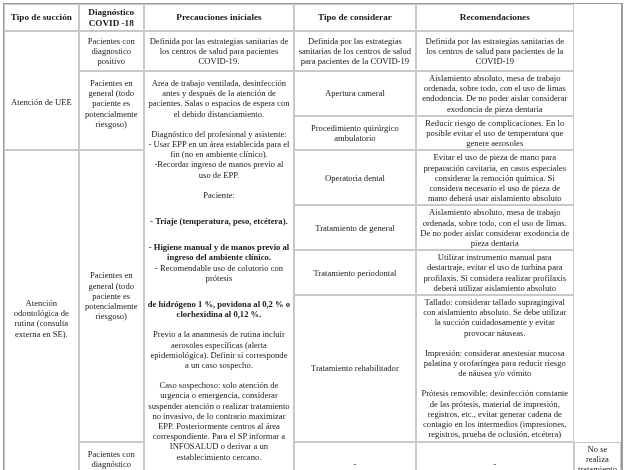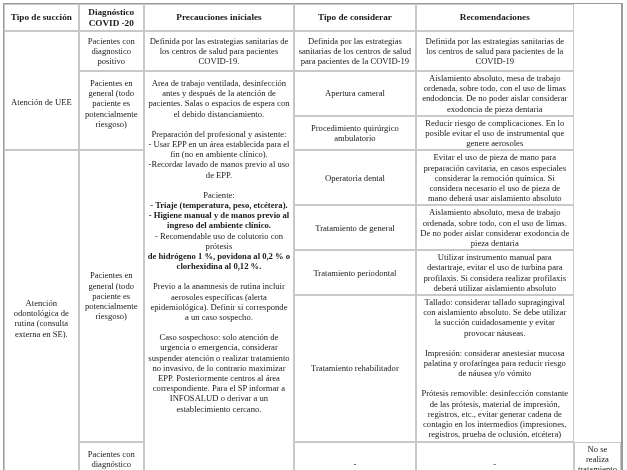--- a/index.html
+++ b/index.html
@@ -10,74 +10,74 @@
     font-size:8.6px; line-height:10.2px;
     border:1px solid #9a9a9a; border-bottom:2px solid #9a9a9a; border-right:2px solid #9a9a9a;
   }
   table.grid td, table.grid th {
     border:1px solid #c8c8c8; padding:1px 3px; text-align:center; vertical-align:middle;
   }
   table.grid th { font-weight:bold; font-size:9.2px; height:23px; }
   td.left { text-align:left; vertical-align:middle; }
   .para { display:block; }
   .gap { display:block; height:10px; }
-  b { font-weight:bold; }
+  b { font-weight:bold;margin-top:16px; }
 </style>
 </head>
 <body>
 
 <table class="grid">
   <colgroup>
     <col style="width:79px">
       <col style="width:66px">
       <col style="width:167px">
       <col style="width:134px">
       <col style="width:174px">
   </colgroup>
   <tbody>
       <tr>
     <th>Tipo de succión</th>
-    <th>Diagnóstico COVID -20</th>
+    <th>Diagnóstico COVID -18</th>
     <th>Precauciones iniciales</th>
     <th>Tipo de considerar</th>
     <th>Recomendaciones</th>
   </tr>
 
   <tr style="height:40px">
     <td class="left" rowspan="3" style="vertical-align:middle;padding-top:23px">Atención de UEE</td>
     <td>Pacientes con diagnostico positivo</td>
     <td>Definida por las estrategias sanitarias de los centros de salud para pacientes COVID-19.</td>
     <td>Definida por las estrategias sanitarias de los centros de salud para pacientes de la COVID-19</td>
     <td>Definida por las estrategias sanitarias de los centros de salud para pacientes de la COVID-19</td>
   </tr>
   <tr style="height:40px">
     <td rowspan="2" style="vertical-align:top;padding-top:6px">Pacientes en general (todo paciente es potencialmente riesgoso)</td>
     <td rowspan="7" style="vertical-align:top;padding-top:6px">
       <span class="para">Area de trabajo ventilada, desinfección antes y después de la atención de pacientes. Salas o espacios de espera con el debido distanciamiento.</span>
       <span class="gap"></span>
-      <span class="para">Preparación del profesional y asistente:</span>
+      <span class="para">Diagnóstico del profesional y asistente:</span>
       <span class="para">- Usar EPP en un área establecida para el fin (no en ambiente clínico).</span>
-      <span class="para">-Recordar lavado de manos previo al uso de EPP.</span>
+      <span class="para">-Recordar ingreso de manos previo al uso de EPP.</span>
       <span class="gap"></span>
       <span class="para">Paciente:</span>
       <b class="para">- Triaje (temperatura, peso, etcétera).</b>
       <b class="para">- Higiene manual y de manos previo al ingreso del ambiente clínico.</b>
       <span class="para">- Recomendable uso de colutorio con prótesis</span>
       <b class="para">de hidrógeno 1 %, povidona al 0,2 % o clorhexidina al 0,12 %.</b>
       <span class="gap"></span>
       <span class="para">Previo a la anamnesis de rutina incluir aerosoles específicas (alerta epidemiológica). Definir si corresponde a un caso sospecho.</span>
       <span class="gap"></span>
       <span class="para">Caso sospechoso: solo atención de urgencia o emergencia, considerar suspender atención o realizar tratamiento no invasivo, de lo contrario maximizar EPP. Posteriormente centros al área correspondiente. Para el SP informar a INFOSALUD o derivar a un establecimiento cercano.</span>
     </td>
     <td>Apertura cameral</td>
     <td>Aislamiento absoluto, mesa de trabajo ordenada, sobre todo, con el uso de limas endodoncia. De no poder aislar considerar exodoncia de pieza dentaria</td>
   </tr>
   <tr style="height:34px">
     <td>Procedimiento quirúrgico ambulatorio</td>
-    <td>Reducir riesgo de complicaciones. En lo posible evitar el uso de instrumental que genere aerosoles</td>
+    <td>Reducir riesgo de complicaciones. En lo posible evitar el uso de temperatura que genere aerosoles</td>
   </tr>
 
   <tr style="height:52px">
     <td class="left" rowspan="5">Atención odontológica de rutina (consulta externa en SE).</td>
     <td rowspan="4">Pacientes en general (todo paciente es potencialmente riesgoso)</td>
     <td>Operatoria dental</td>
     <td>Evitar el uso de pieza de mano para preparación cavitaria, en casos especiales considerar la remoción química. Si considera necesario el uso de pieza de mano deberá usar aislamiento absoluto</td>
   </tr>
   <tr style="height:42px">
     <td>Tratamiento de general</td>

